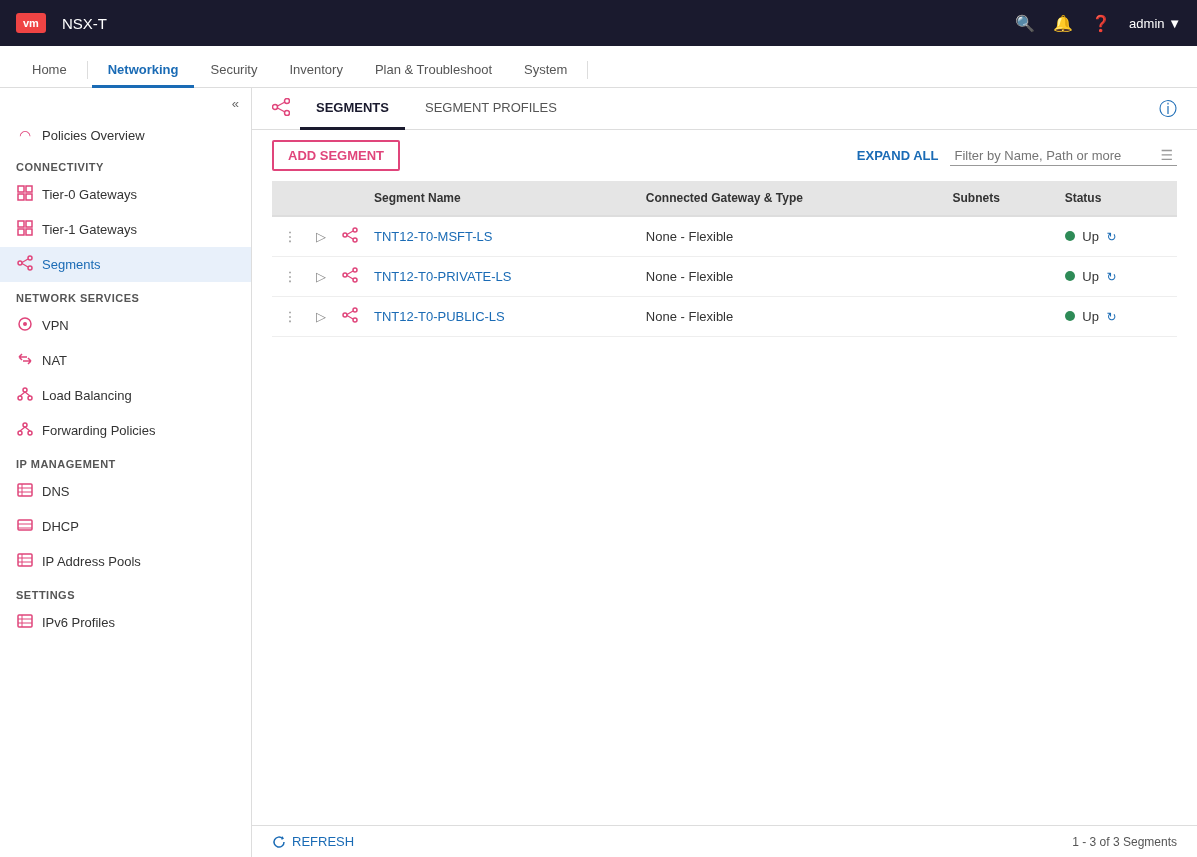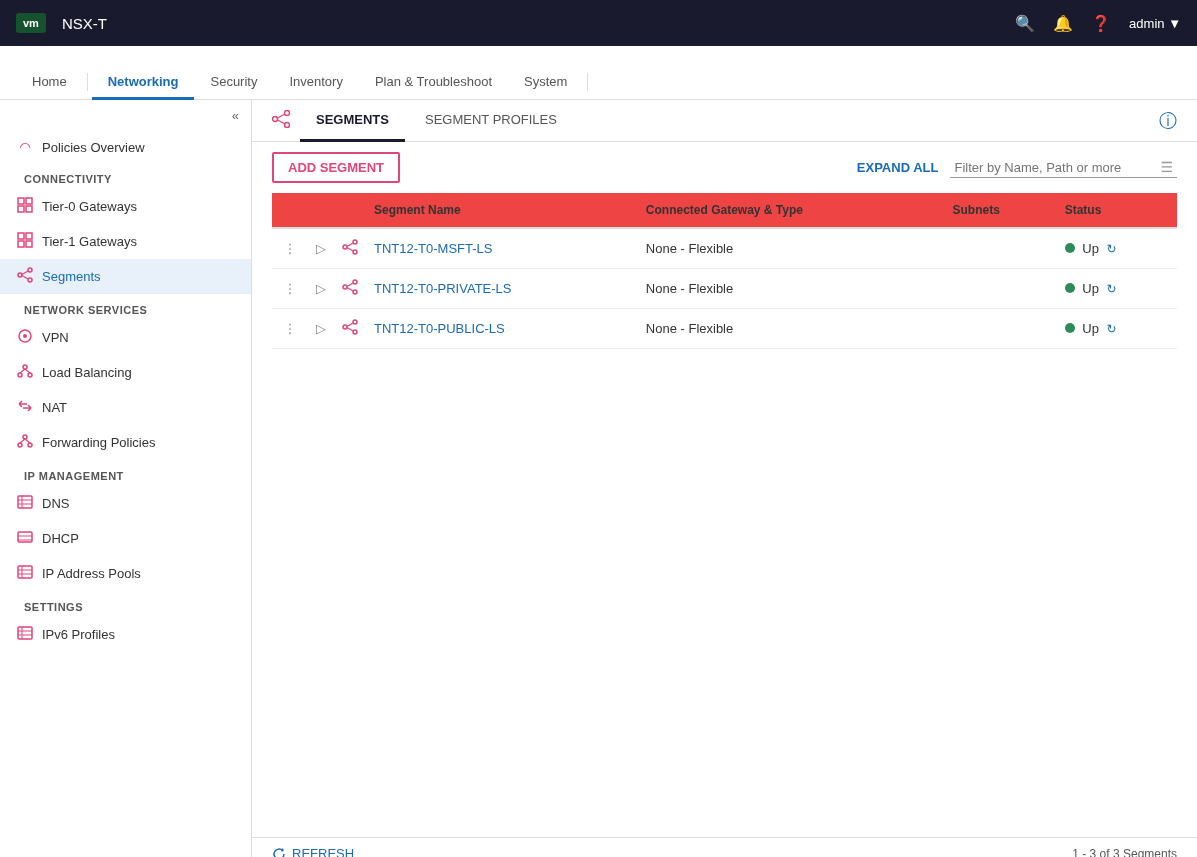--- a/index.html
+++ b/index.html
@@ -9,21 +9,21 @@
     .topbar {
       background: #1a1a2e;
       color: #fff;
       height: 46px;
       display: flex;
       align-items: center;
       padding: 0 16px;
       gap: 12px;
     }
     .topbar-logo {
-      background: #14532d;
+      background: #ef4444;
       color: #fff;
       font-weight: bold;
       font-size: 11px;
       padding: 4px 7px;
       border-radius: 3px;
       margin-right: 4px;
     }
     .topbar-title {
       color: #fff;
       font-size: 15px;
@@ -36,21 +36,21 @@
       gap: 18px;
       color: #ccc;
     }
     .topbar-icon { font-size: 16px; cursor: pointer; }
     .topbar-user { font-size: 13px; color: #fff; cursor: pointer; }
 
     
     .navbar {
       background: #fff;
       border-bottom: 1px solid #ddd;
-      height: 54px;
+      height: 42px;
       display: flex;
       align-items: flex-end;
       padding: 0 16px;
     }
     .navbar-item {
       padding: 8px 16px;
       font-size: 13px;
       color: #555;
       cursor: pointer;
       border-bottom: 3px solid transparent;
@@ -102,21 +102,20 @@
     }
     .sidebar-item.active { background: #e8f0fa; color: #1a6bb5; }
     .sidebar-icon { color: #e0457b; font-size: 14px; min-width: 18px; text-align: center; }
     .sidebar-section {
       padding: 10px 16px 4px 16px;
       font-size: 11px;
       font-weight: 700;
       color: #555;
       text-transform: uppercase;
       letter-spacing: 0.5px;
-      margin-left: 8px;
     }
 
     
     .main-content {
       flex: 1;
       background: #fff;
       display: flex;
       flex-direction: column;
       overflow: hidden;
     }
@@ -208,21 +207,21 @@
       font-size: 13px;
     }
     thead tr {
       border-bottom: 2px solid #ddd;
     }
     th {
       text-align: left;
       padding: 10px 8px;
       font-weight: 600;
       color: #333;
-      background: #ef4444;
+      background: #e5e5e5;
       font-size: 12px;
     }
     td {
       padding: 10px 8px;
       color: #333;
       border-bottom: 1px solid #eee;
       vertical-align: middle;
     }
     .td-actions {
       width: 36px;
@@ -351,37 +350,37 @@
             <circle cx="8" cy="8" r="6" stroke="#e0457b" stroke-width="1.5"></circle>
             <circle cx="8" cy="8" r="2" fill="#e0457b"></circle>
           </svg>
       </span>
       <span>VPN</span>
     </div>
 
     <div class="sidebar-item">
       <span class="sidebar-icon">
         <svg width="16" height="16" viewBox="0 0 16 16" fill="none">
+            <path d="M2 6h8M2 6l3-3M2 6l3 3M14 10H6M14 10l-3-3M14 10l-3 3" stroke="#e0457b" stroke-width="1.5"></path>
+          </svg>
+      </span>
+      <span>NAT</span>
+    </div>
+
+    <div class="sidebar-item">
+      <span class="sidebar-icon">
+        <svg width="16" height="16" viewBox="0 0 16 16" fill="none">
             <circle cx="8" cy="4" r="2" stroke="#e0457b" stroke-width="1.5"></circle>
             <circle cx="3" cy="12" r="2" stroke="#e0457b" stroke-width="1.5"></circle>
             <circle cx="13" cy="12" r="2" stroke="#e0457b" stroke-width="1.5"></circle>
             <line x1="8" y1="6" x2="3" y2="10" stroke="#e0457b" stroke-width="1.2"></line>
             <line x1="8" y1="6" x2="13" y2="10" stroke="#e0457b" stroke-width="1.2"></line>
           </svg>
       </span>
       <span>Load Balancing</span>
-    </div>
-
-    <div class="sidebar-item">
-      <span class="sidebar-icon">
-        <svg width="16" height="16" viewBox="0 0 16 16" fill="none">
-            <path d="M2 6h8M2 6l3-3M2 6l3 3M14 10H6M14 10l-3-3M14 10l-3 3" stroke="#e0457b" stroke-width="1.5"></path>
-          </svg>
-      </span>
-      <span>NAT</span>
     </div>
 
     <div class="sidebar-item">
       <span class="sidebar-icon">
         <svg width="16" height="16" viewBox="0 0 16 16" fill="none">
             <circle cx="8" cy="4" r="2" stroke="#e0457b" stroke-width="1.5"></circle>
             <circle cx="3" cy="12" r="2" stroke="#e0457b" stroke-width="1.5"></circle>
             <circle cx="13" cy="12" r="2" stroke="#e0457b" stroke-width="1.5"></circle>
             <line x1="8" y1="6" x2="3" y2="10" stroke="#e0457b" stroke-width="1.2"></line>
             <line x1="8" y1="6" x2="13" y2="10" stroke="#e0457b" stroke-width="1.2"></line>

